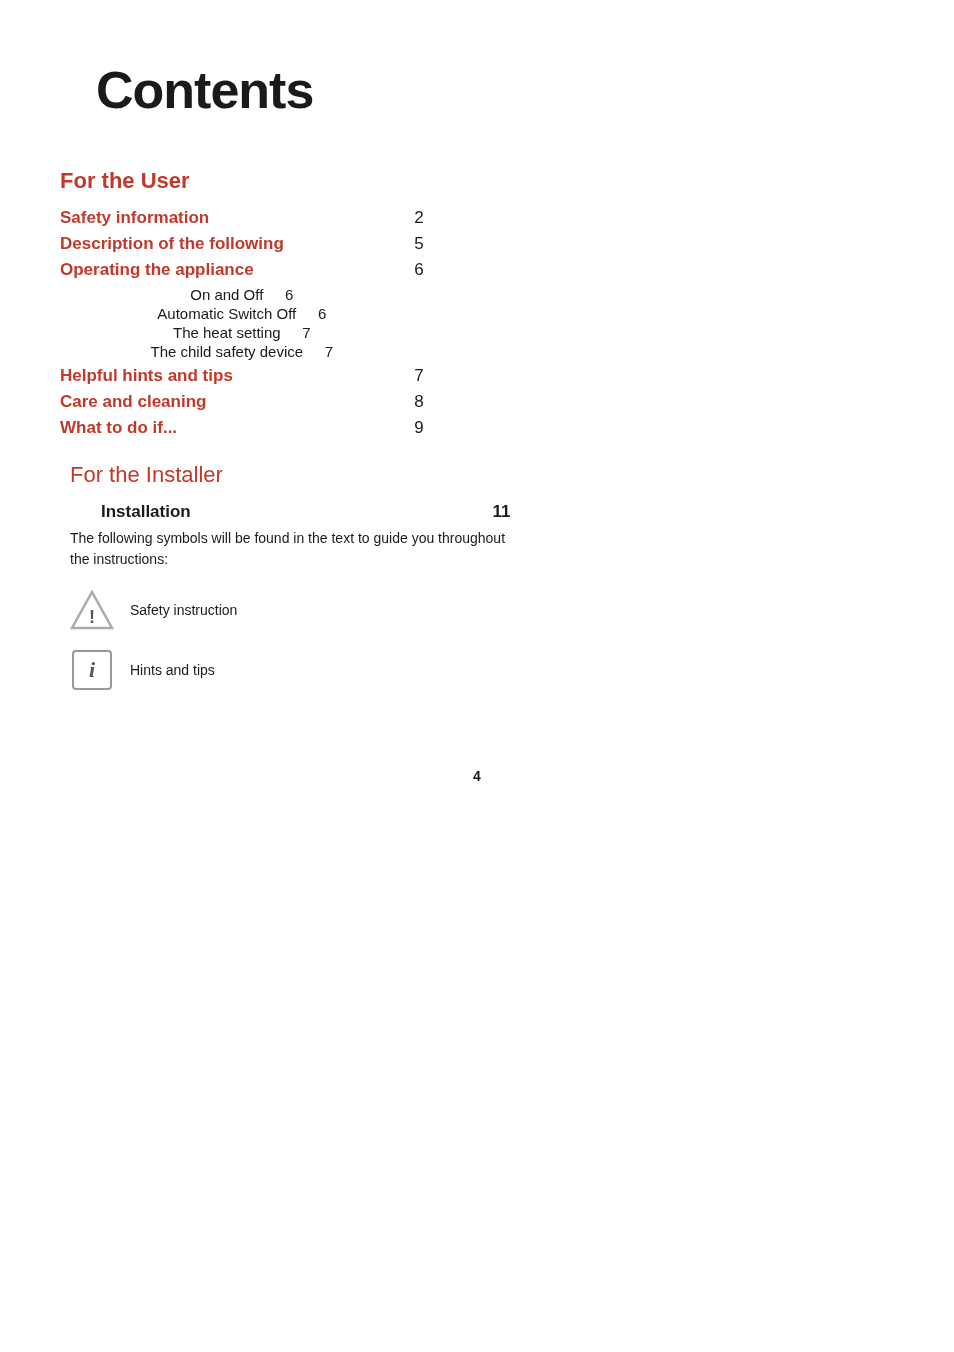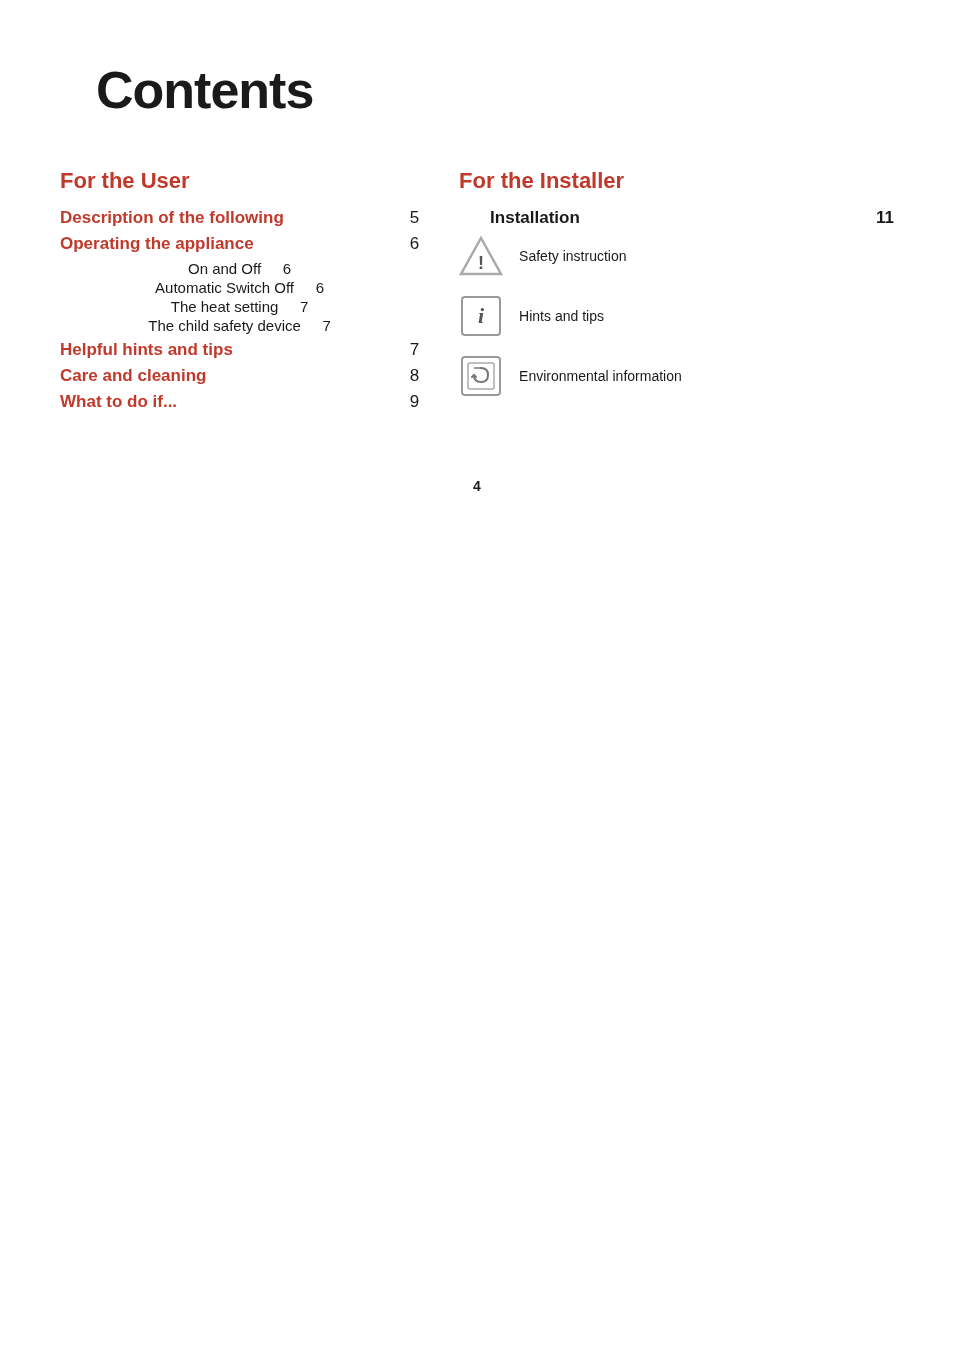--- a/index.html
+++ b/index.html
@@ -23,20 +23,21 @@
       color: #1a1a1a;
       margin-bottom: 40px;
       letter-spacing: -1px;
       margin-left: 36px;
     }
 
     .two-col {
       display: flex;
       gap: 10px;
       width: 100%;
+      flex-direction: column;
     }
 
     .left-col {
       width: 46%;
       padding-right: 20px;
     }
 
     .right-col {
       width: 54%;
       padding-left: 10px;
@@ -93,21 +94,21 @@
       font-size: 15px;
       color: #1a1a1a;
       font-weight: 400;
       margin-left: 10px;
       min-width: 20px;
       text-align: right;
     }
 
     .right-section-heading {
       font-size: 22px;
-      font-weight: 700;
+      font-weight: 400;
       color: #c0392b;
       margin-bottom: 14px;
       margin-top: 8px;
     }
 
     .installer-toc-item {
       display: flex;
       justify-content: space-between;
       align-items: baseline;
       margin-bottom: 6px;
@@ -206,20 +207,24 @@
 </head>
 <body>
 
 <h1 class="page-title">Contents</h1>
 
 <div class="two-col">
 
   <div class="left-col">
     <div class="section-heading">For the User</div>
 
+    <div class="toc-item">
+      <span class="toc-item-label">Safety information</span>
+      <span class="toc-item-page">2</span>
+    </div>
 
     <div class="toc-item">
       <span class="toc-item-label">Description of the following</span>
       <span class="toc-item-page">5</span>
     </div>
 
     <div class="toc-item">
       <span class="toc-item-label">Operating the appliance</span>
       <span class="toc-item-page">6</span>
     </div>
@@ -261,48 +266,35 @@
 
   <div class="right-col">
     <div class="right-section-heading">For the Installer</div>
 
     <div class="installer-toc-item">
       <span class="installer-toc-label">Installation</span>
       <span class="installer-toc-page">11</span>
     </div>
 
 
+    <div class="guide-intro">The following symbols will be found in the text to guide you throughout the instructions:</div>
 
     <div class="symbol-row">
       <div class="symbol-icon">
         <svg width="44" height="44" viewBox="0 0 44 44">
           <polygon points="22,4 42,40 2,40" fill="none" stroke="#aaa" stroke-width="2.5"></polygon>
           <text x="22" y="35" text-anchor="middle" font-size="18" font-weight="900" fill="#555">!</text>
         </svg>
       </div>
       <span class="symbol-text">Safety instruction</span>
     </div>
 
     <div class="symbol-row">
       <div class="symbol-icon">
         <div class="info-icon-box">i</div>
       </div>
       <span class="symbol-text">Hints and tips</span>
     </div>
 
-    <div class="symbol-row">
-      <div class="symbol-icon">
-        <div class="env-icon-box">
-          <svg width="30" height="30" viewBox="0 0 30 30">
-            <rect x="2" y="2" width="26" height="26" rx="2" fill="none" stroke="#aaa" stroke-width="1.5"></rect>
-
-            <path d="M15 7 Q22 7 22 14 Q22 21 15 21 Q8 21 8 14" fill="none" stroke="#777" stroke-width="2" stroke-linecap="round"></path>
-            <polyline points="6,16 8,14 10,16" fill="none" stroke="#777" stroke-width="2" stroke-linecap="round" stroke-linejoin="round"></polyline>
-            <path d="M8 7 L15 7" stroke="#777" stroke-width="1.5"></path>
-          </svg>
-        </div>
-      </div>
-      <span class="symbol-text">Environmental information</span>
-    </div>
   </div>
 </div>
 
 <div class="page-number">4</div>
 
 </body></html>

